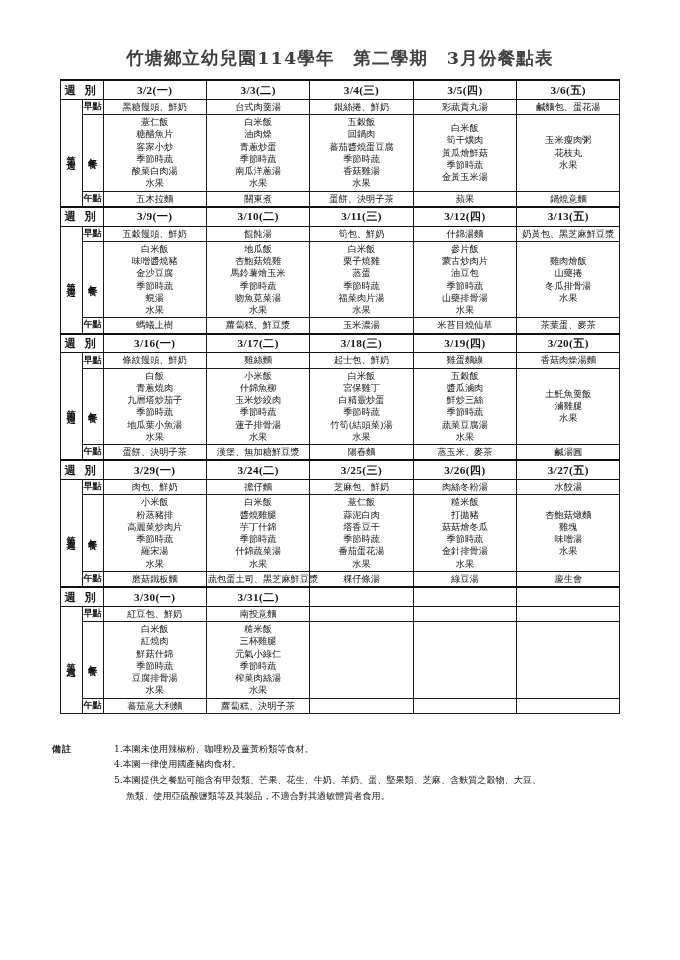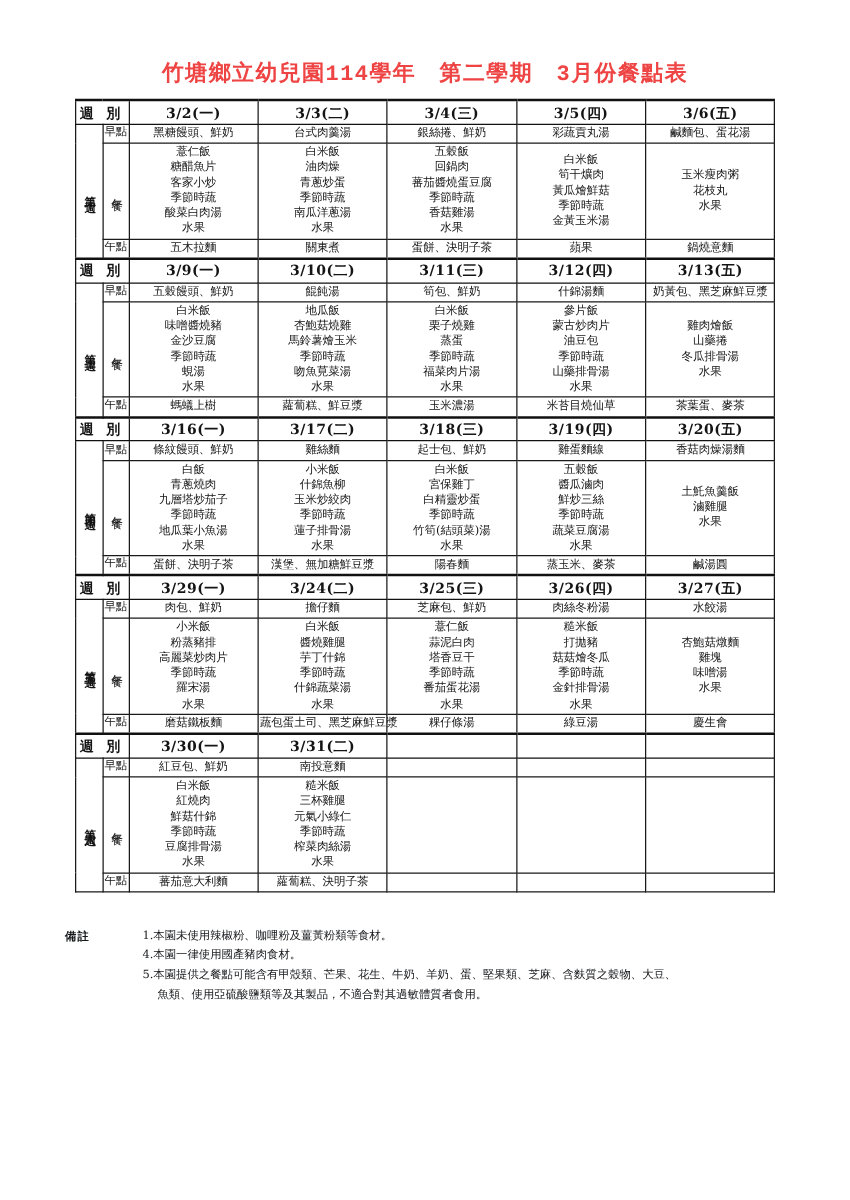--- a/index.html
+++ b/index.html
@@ -20,22 +20,21 @@
     position: relative;
   }
   .doc-title {
     text-align: center;
     font-size: 17.5px;
     font-weight: 700;
     letter-spacing: 1.2px;
     padding-top: 46px;
     padding-bottom: 9px;
     white-space: pre;
-    color: #ef4444;
-    font-family: Liberation Mono, monospace;
+    color: #404040;
   }
   table.menu {
     border-collapse: collapse;
     width: 560px;
     margin: 0 auto;
     table-layout: fixed;
     background: #fff;
   }
   table.menu td {
     border: 1px solid #1a1a1a;
@@ -51,36 +50,37 @@
   col.c-meal  { width: 21px; }
   col.c-day   { width: 103.4px; }
 
   tr.weekhdr td {
     font-size: 11.2px;
     font-weight: 700;
     letter-spacing: 0.4px;
     padding: 1.5px 0;
     border-top: 2px solid #111;
     border-bottom: 1px solid #111;
+    font-family: Liberation Serif, serif;
   }
   tr.weekhdr td.wk-label {
     letter-spacing: 3px;
   }
   td.wk-cell {
     font-size: 10.5px;
     font-weight: 700;
     letter-spacing: 2.5px;
     writing-mode: vertical-rl;
     text-orientation: upright;
     white-space: nowrap;
     padding: 2px 0;
   }
   td.meal-cell {
     font-size: 9.4px;
-    font-weight: 400;
+    font-weight: 700;
     letter-spacing: 1.5px;
     writing-mode: vertical-rl;
     text-orientation: upright;
     white-space: nowrap;
     padding: 2px 0;
   }
   td.meal-cell.horiz {
     writing-mode: horizontal-tb;
     letter-spacing: 0px;
     font-size: 9px;

